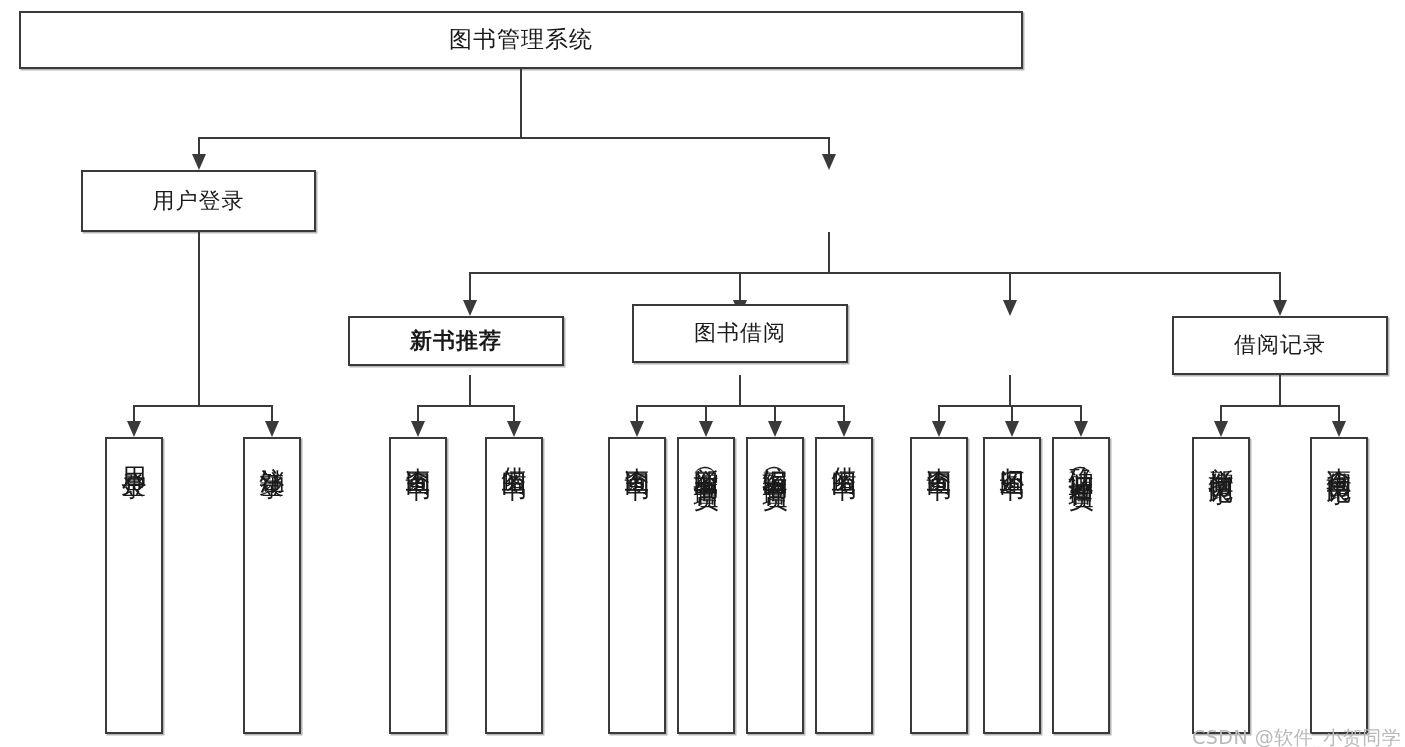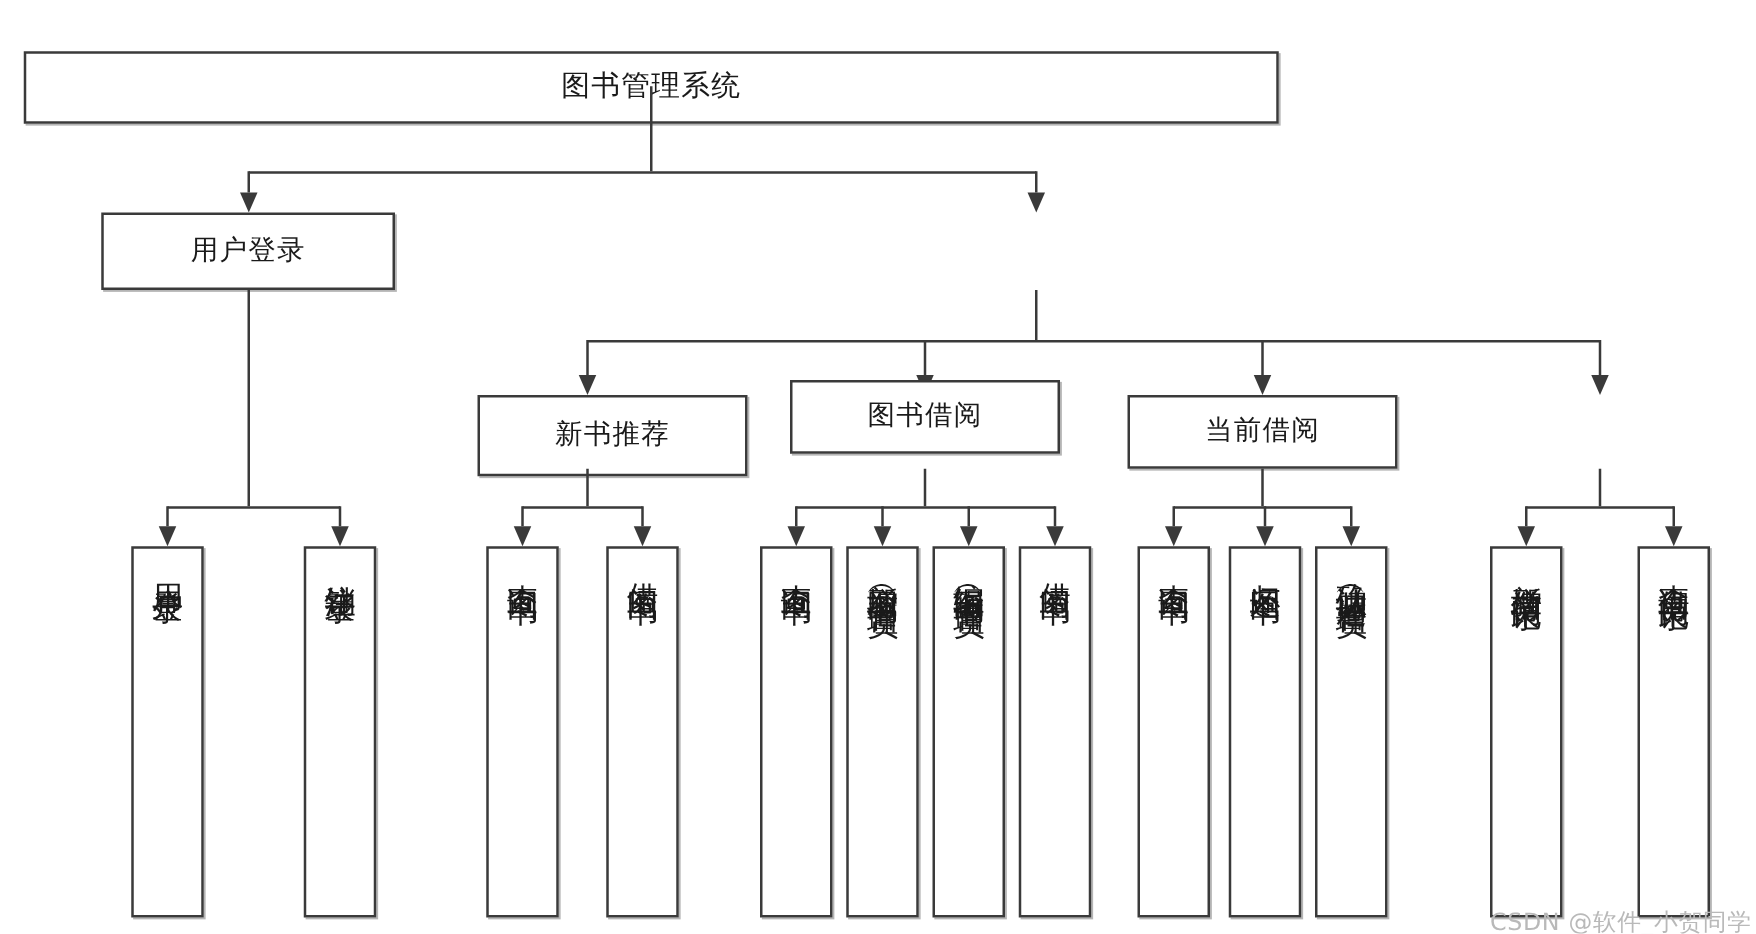--- a/index.html
+++ b/index.html
@@ -76,21 +76,21 @@
     white-space: nowrap;
     letter-spacing: 0.5px;
     user-select: none;
   }
 </style>
 </head>
 <body>
 
 <div id="canvas">
 
-  <div class="node horiz root" id="node-root" style="left: 19px; top: 11px; width: 1004px; height: 58px; margin-top: 30px;">
+  <div class="node horiz root" id="node-root" style="left: 19px; top: 11px; width: 1004px; height: 58px;">
     <span>图书管理系统</span>
   </div>
 
   <div class="vline" id="c-root-stem" style="left: 520px; top: 69px; height: 68px;"></div>
   <div class="hline" id="c-root-bus" style="left: 198.5px; top: 137px; width: 630px;"></div>
   <div class="vline" id="c-root-l1a" style="left: 197.5px; top: 137px; height: 17px;"></div>
   <div class="arrow" id="a-root-l1a" style="left: 191.5px; top: 154px;"></div>
   <div class="vline" id="c-root-l1b" style="left: 827.5px; top: 137px; height: 17px;"></div>
   <div class="arrow" id="a-root-l1b" style="left: 821.5px; top: 154px;"></div>
 
@@ -109,28 +109,28 @@
   <div class="hline" id="c-l1b-bus" style="left: 470px; top: 272px; width: 810px;"></div>
   <div class="vline" id="c-l1b-d0" style="left: 469px; top: 272px; height: 28px;"></div>
   <div class="arrow" id="a-l1b-d0" style="left: 463px; top: 300px;"></div>
   <div class="vline" id="c-l1b-d1" style="left: 739px; top: 272px; height: 28px;"></div>
   <div class="arrow" id="a-l1b-d1" style="left: 733px; top: 300px;"></div>
   <div class="vline" id="c-l1b-d2" style="left: 1009px; top: 272px; height: 28px;"></div>
   <div class="arrow" id="a-l1b-d2" style="left: 1003px; top: 300px;"></div>
   <div class="vline" id="c-l1b-d3" style="left: 1279px; top: 272px; height: 28px;"></div>
   <div class="arrow" id="a-l1b-d3" style="left: 1273px; top: 300px;"></div>
 
-  <div class="node horiz" id="node-l2-0" style="left: 382px; top: 316px; width: 216px; height: 65px;">
+  <div class="node horiz" id="node-l2-0" style="left: 348px; top: 316px; width: 216px; height: 50px; font-weight: bold;">
     <span>新书推荐</span>
   </div>
   <div class="node horiz" id="node-l2-1" style="left: 632px; top: 304px; width: 216px; height: 59px;">
     <span>图书借阅</span>
   </div>
-  <div class="node horiz" id="node-l2-2" style="left: 902px; top: 316px; width: 216px; height: 59px;">
-    <span>当前借阅</span>
+  <div class="node horiz" id="node-l2-3" style="left: 1172px; top: 316px; width: 216px; height: 59px;">
+    <span>借阅记录</span>
   </div>
 
   <div id="l2-connectors">
       <div class="vline" style="left: 469px; top: 375px; height: 30px;"></div>
       <div class="hline" style="left: 418px; top: 405px; width: 96px;"></div>
       <div class="vline" style="left: 417px; top: 405px; height: 16px;"></div>
       <div class="arrow" style="left: 411px; top: 421px;"></div>
       <div class="vline" style="left: 513px; top: 405px; height: 16px;"></div>
       <div class="arrow" style="left: 507px; top: 421px;"></div>
       <div class="vline" style="left: 739px; top: 375px; height: 30px;"></div>

